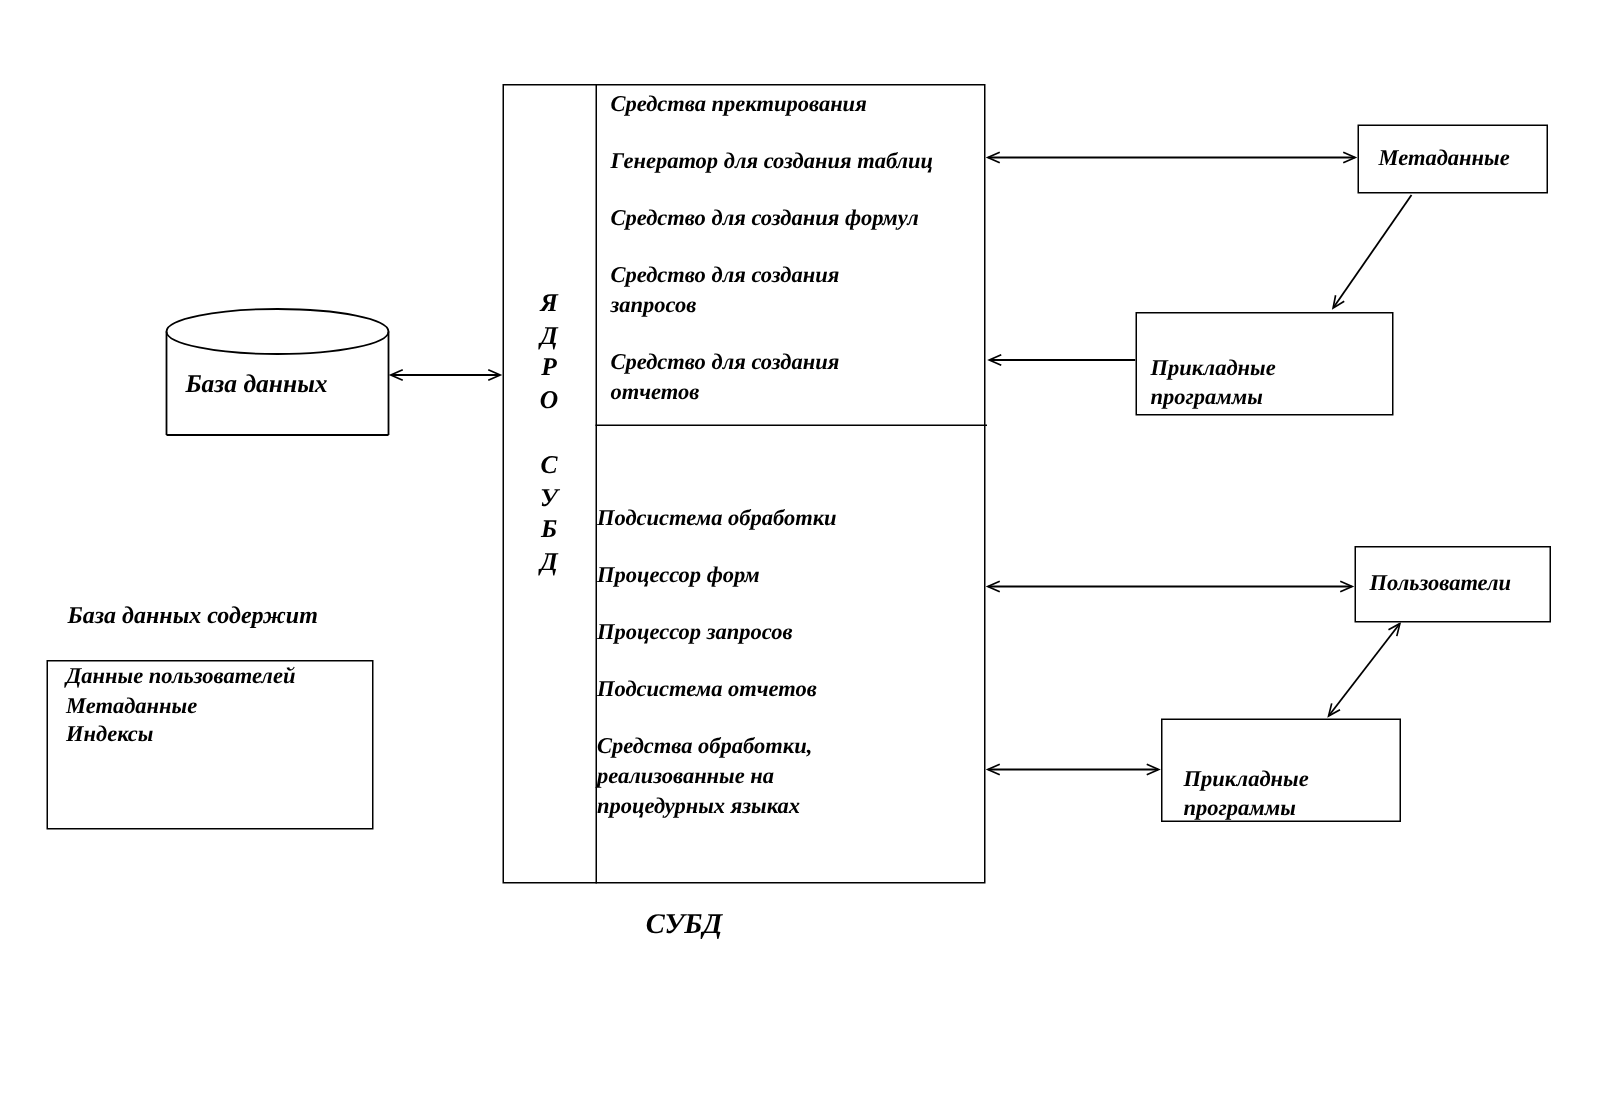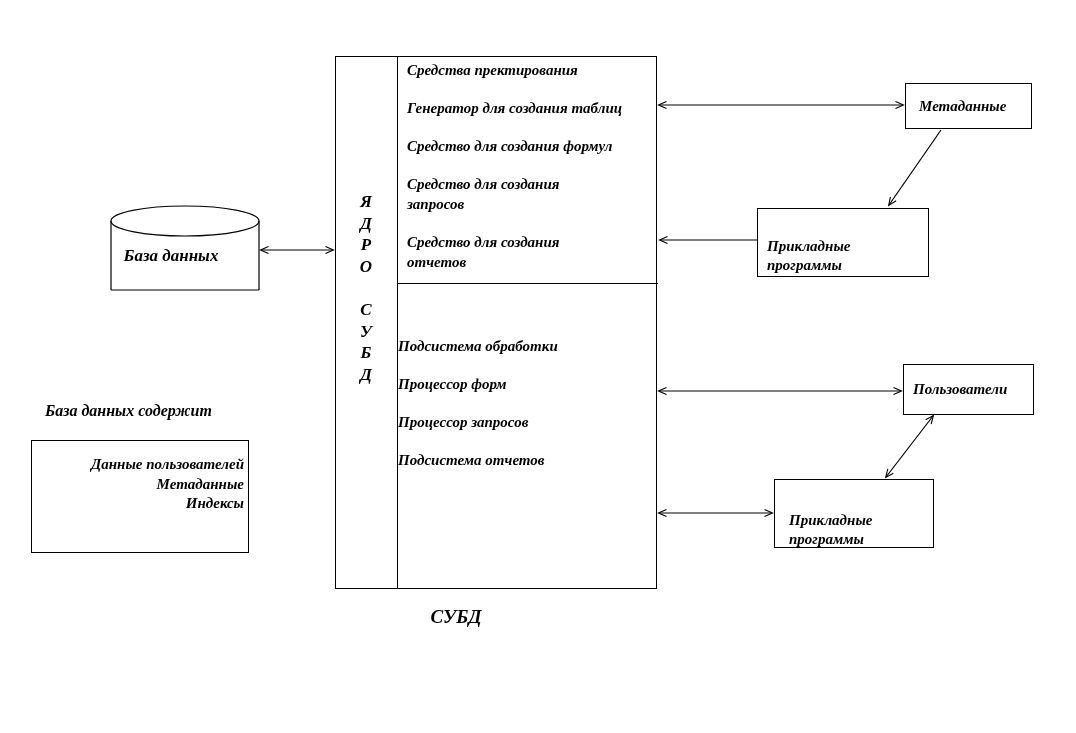--- a/index.html
+++ b/index.html
@@ -55,22 +55,22 @@
   }
 
   .db-label {
     left: 111px; top: 246px; width: 120px;
     text-align: center; font-size: 17px;
   }
 
   .db-heading { left: 45px; top: 402px; font-size: 16px; }
   .contents-box {
     left: 31px; top: 440px; width: 218px; height: 113px;
-    padding: 14px 4px 0 12px;
-    font-size: 15px; line-height: 19.5px; text-align: right;
+    padding: 1px 4px 0 12px;
+    font-size: 15px; line-height: 19.5px;
   }
   .contents-box div { white-space: nowrap; }
 
   .dev-box { left: 905px; top: 83px; width: 127px; height: 46px; padding-left: 13px; font-size: 15px; }
   .users-box { left: 903px; top: 364px; width: 131px; height: 51px; padding-left: 9px; font-size: 15px; }
   .app-top-box { left: 757px; top: 208px; width: 172px; height: 69px; padding: 9px 0 0 9px; font-size: 15px; line-height: 19px; }
   .app-bottom-box { left: 774px; top: 479px; width: 160px; height: 69px; padding: 12px 0 0 14px; font-size: 15px; line-height: 19px; }
 
   svg line, svg ellipse { stroke: #000000; stroke-width: 1.2; fill: none; }
 </style>
@@ -125,20 +125,23 @@
 запросов</p>
     <p>Средство для создания
 отчетов</p>
   </div>
 
   <div class="abs tool-list proc-list">
     <p>Подсистема обработки</p>
     <p>Процессор форм</p>
     <p>Процессор запросов</p>
     <p>Подсистема отчетов</p>
+    <p>Средства обработки,
+реализованные на
+процедурных языках</p>
   </div>
 
   <div class="abs caption-subd">СУБД</div>
 
   <div class="box flexv dev-box">
     <span>Метаданные</span>
   </div>
 
   <div class="box pre app-top-box">
     <span>Прикладные

